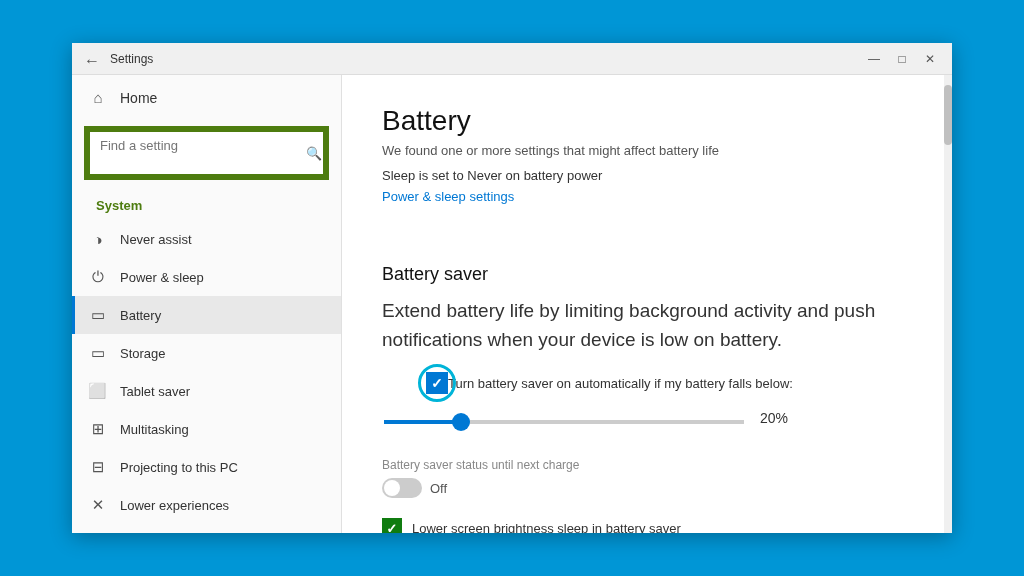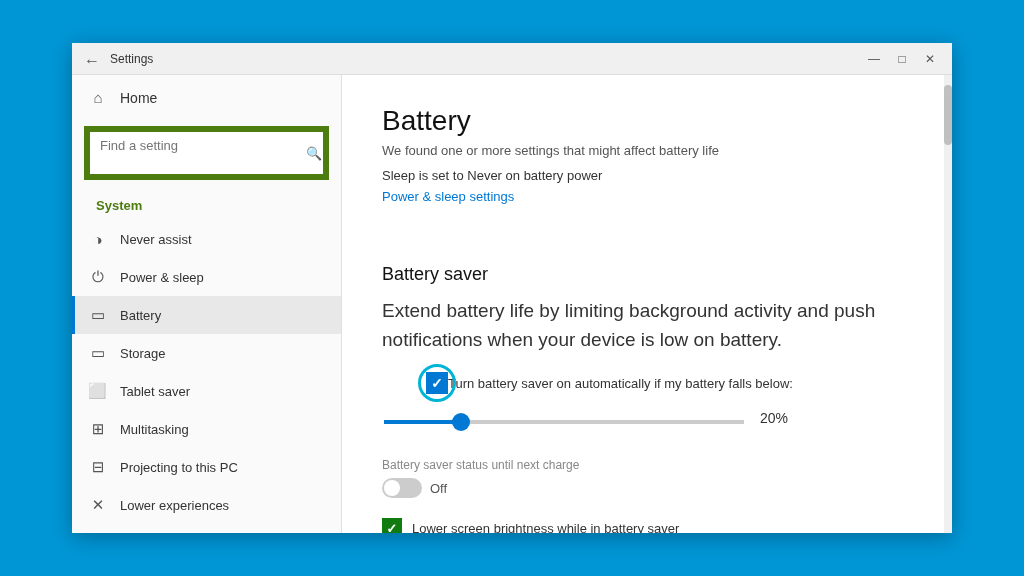--- a/index.html
+++ b/index.html
@@ -440,21 +440,21 @@
         <div class="toggle-row">
           <span class="toggle-label-text">Battery saver status until next charge</span>
           <div class="toggle-container">
             <div class="toggle-switch"></div>
             <span class="toggle-off-label">Off</span>
           </div>
         </div>
 
         <div class="checkbox-row-2">
           <div class="checkbox-green"></div>
-          <span class="checkbox-label-2">Lower screen brightness while in battery saver</span>
+          <span class="checkbox-label-2">Lower screen brightness sleep in battery saver</span>
         </div>
       </div>
 
       
       <div class="scrollbar-track">
         <div class="scrollbar-thumb"></div>
       </div>
     </div>
   </div>
 </div>

